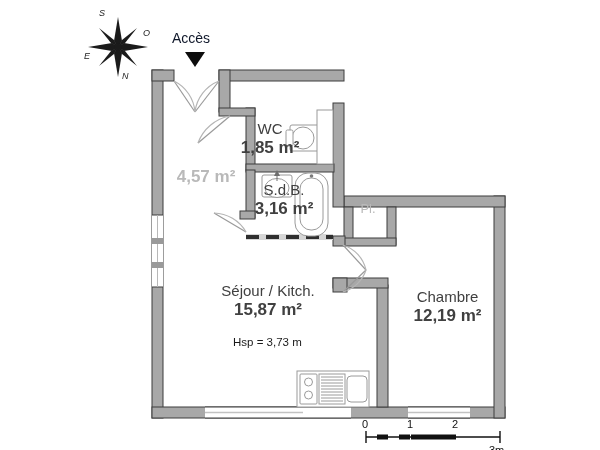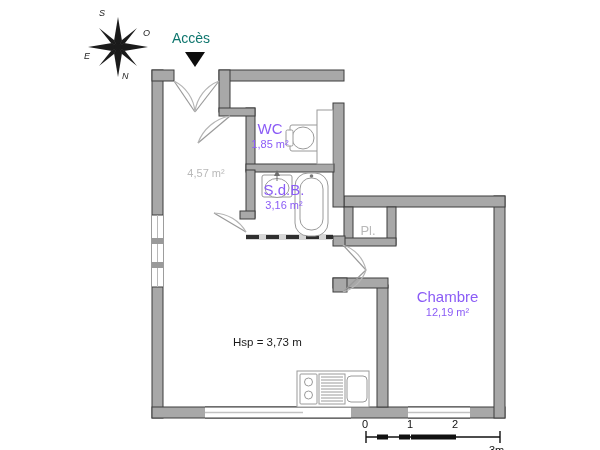--- a/index.html
+++ b/index.html
@@ -4,27 +4,27 @@
 <style>
   html,body{margin:0;padding:0;background:#ffffff;}
   body{
     width:600px;height:450px;
     font-family:"Liberation Sans", sans-serif;
     overflow:hidden;position:relative;
   }
   #stage{position:relative;width:600px;height:450px;background:#fff;}
   svg#plan{position:absolute;left:0;top:0;width:600px;height:450px;display:block;}
 
-  .lbl{position:absolute;text-align:center;color:#8b5cf6;line-height:1.15;
+  .lbl{position:absolute;text-align:center;color:#404040;line-height:1.15;
        white-space:nowrap;user-select:none;}
   .lbl .nm{display:block;font-size:15px;}
-  .lbl .ar{display:block;font-size:11px;margin-top:1px;}
+  .lbl .ar{display:block;font-size:17px;margin-top:1px;font-weight:bold;}
   .lbl.small .nm{font-size:13px;}
   .faded{color:#b9b9b9;}
-  .accesTxt{position:absolute;font-size:14px;color:#0f766e;}
+  .accesTxt{position:absolute;font-size:14px;color:#0f172a;}
   .compassLbl{position:absolute;font-size:9px;color:#222;font-style:italic;}
   .scaleTxt{position:absolute;font-size:11px;color:#111;}
   .hsp{position:absolute;font-size:11.5px;color:#1a1a1a;white-space:nowrap;}
 </style>
 </head>
 <body>
 
 <div id="stage">
 
   <svg id="plan" viewBox="0 0 600 450">
@@ -203,24 +203,28 @@
 
   <div class="lbl faded" style="left:160px;top:166px;width:92px;">
     <span class="ar faded">4,57 m²</span>
   </div>
 
   <div class="lbl" style="left:243px;top:181px;width:82px;">
     <span class="nm">S.d.B.</span>
     <span class="ar">3,16 m²</span>
   </div>
 
-  <div class="lbl small faded" style="left:344px;top:224px;width:48px;">
+  <div class="lbl small faded" style="left:344px;top:202px;width:48px;">
     <span class="nm">Pl.</span>
   </div>
 
+  <div class="lbl" style="left:188px;top:282px;width:160px;">
+    <span class="nm">Séjour / Kitch.</span>
+    <span class="ar">15,87 m²</span>
+  </div>
 
   <div class="lbl" style="left:390px;top:288px;width:115px;text-align:center;">
     <span class="nm">Chambre</span>
     <span class="ar">12,19 m²</span>
   </div>
 
   <div class="hsp" style="left:233px;top:336px;">Hsp = 3,73 m</div>
 
   <div class="scaleTxt" style="left:362px;top:418px;">0</div>
   <div class="scaleTxt" style="left:407px;top:418px;">1</div>

